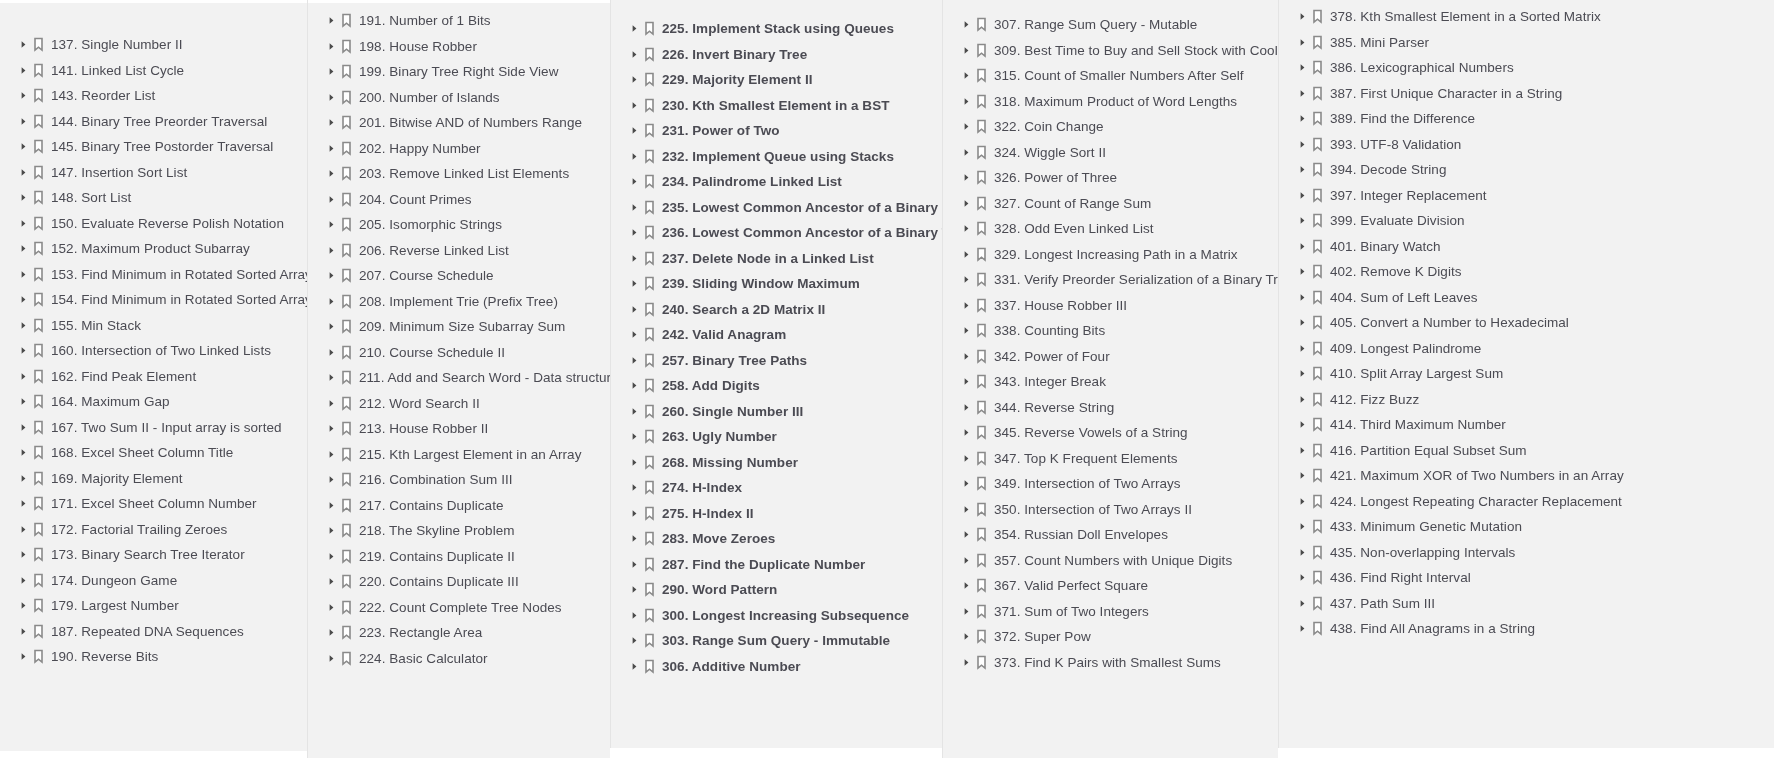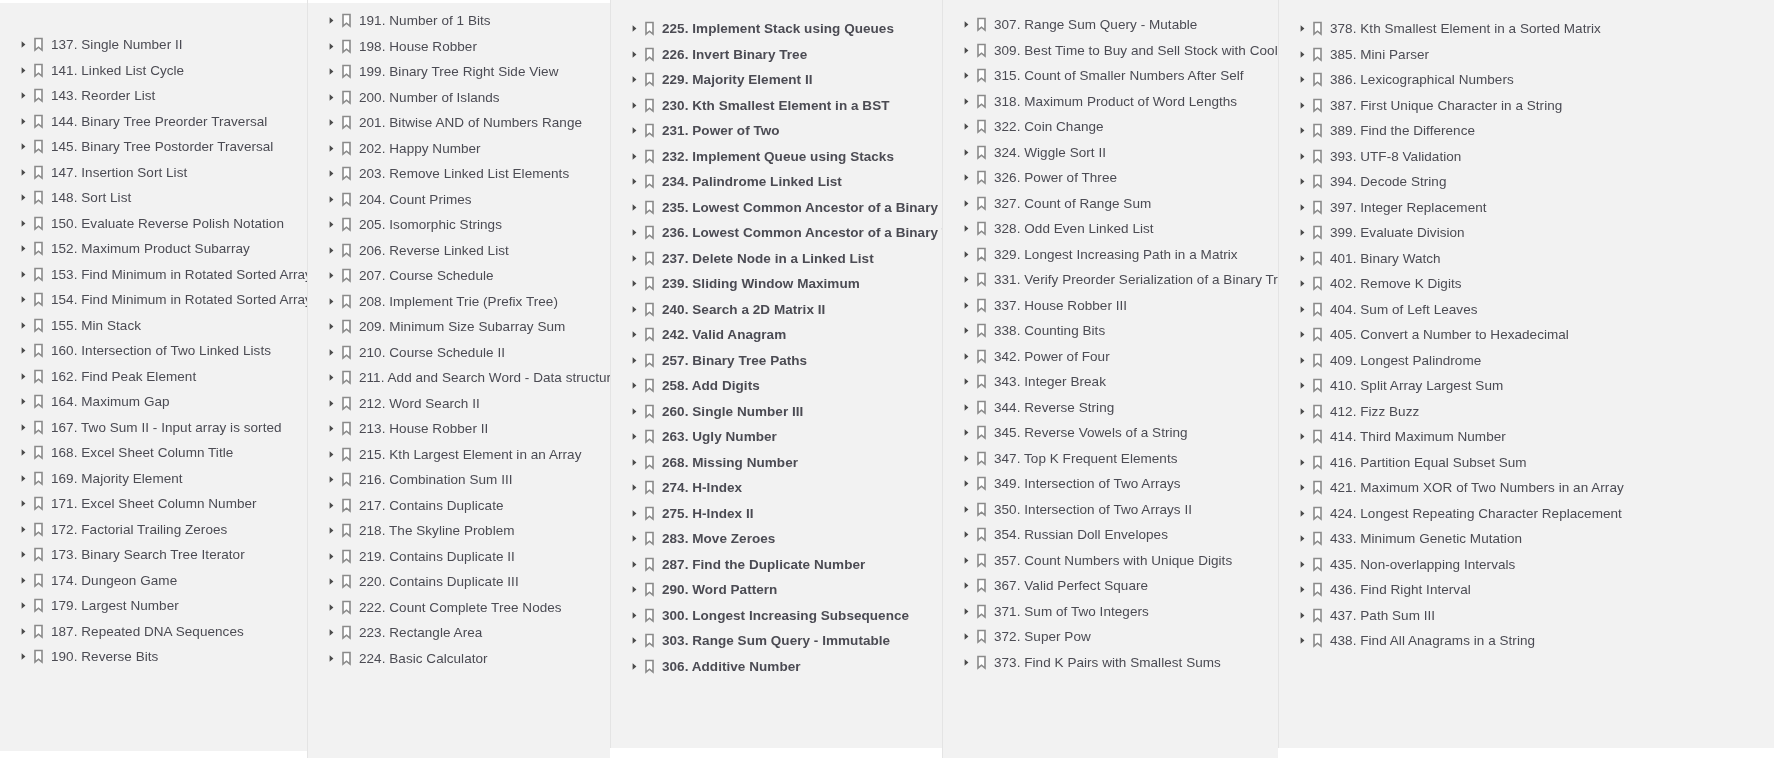--- a/index.html
+++ b/index.html
@@ -1445,21 +1445,21 @@
             <span class="bookmark">
               <svg width="13" height="15" viewBox="0 0 13 15" xmlns="http://www.w3.org/2000/svg">
                 <path d="M3 1.5 H10 V13 L6.5 10.2 L3 13 Z" fill="#ffffff" stroke="#8a8a8a" stroke-width="1.6" stroke-linejoin="miter"></path>
               </svg>
             </span>
             <span class="row-label">373. Find K Pairs with Smallest Sums</span>
           </div>
         </div>
       </div>
       <div class="column" style="width: 496px; height: 748px; background: rgb(242, 242, 242);">
-        <div class="col-inner" style="padding-top: 16px;">
+        <div class="col-inner" style="padding-top: 4px;">
           <div class="tree-row">
             <span class="twisty">
               <svg width="11" height="11" viewBox="0 0 11 11" xmlns="http://www.w3.org/2000/svg">
                 <path d="M3.6 2.2 L7.4 5.5 L3.6 8.8 Z" fill="#4a4a4a"></path>
               </svg>
             </span>
             <span class="bookmark">
               <svg width="13" height="15" viewBox="0 0 13 15" xmlns="http://www.w3.org/2000/svg">
                 <path d="M3 1.5 H10 V13 L6.5 10.2 L3 13 Z" fill="#ffffff" stroke="#8a8a8a" stroke-width="1.6" stroke-linejoin="miter"></path>
               </svg>

